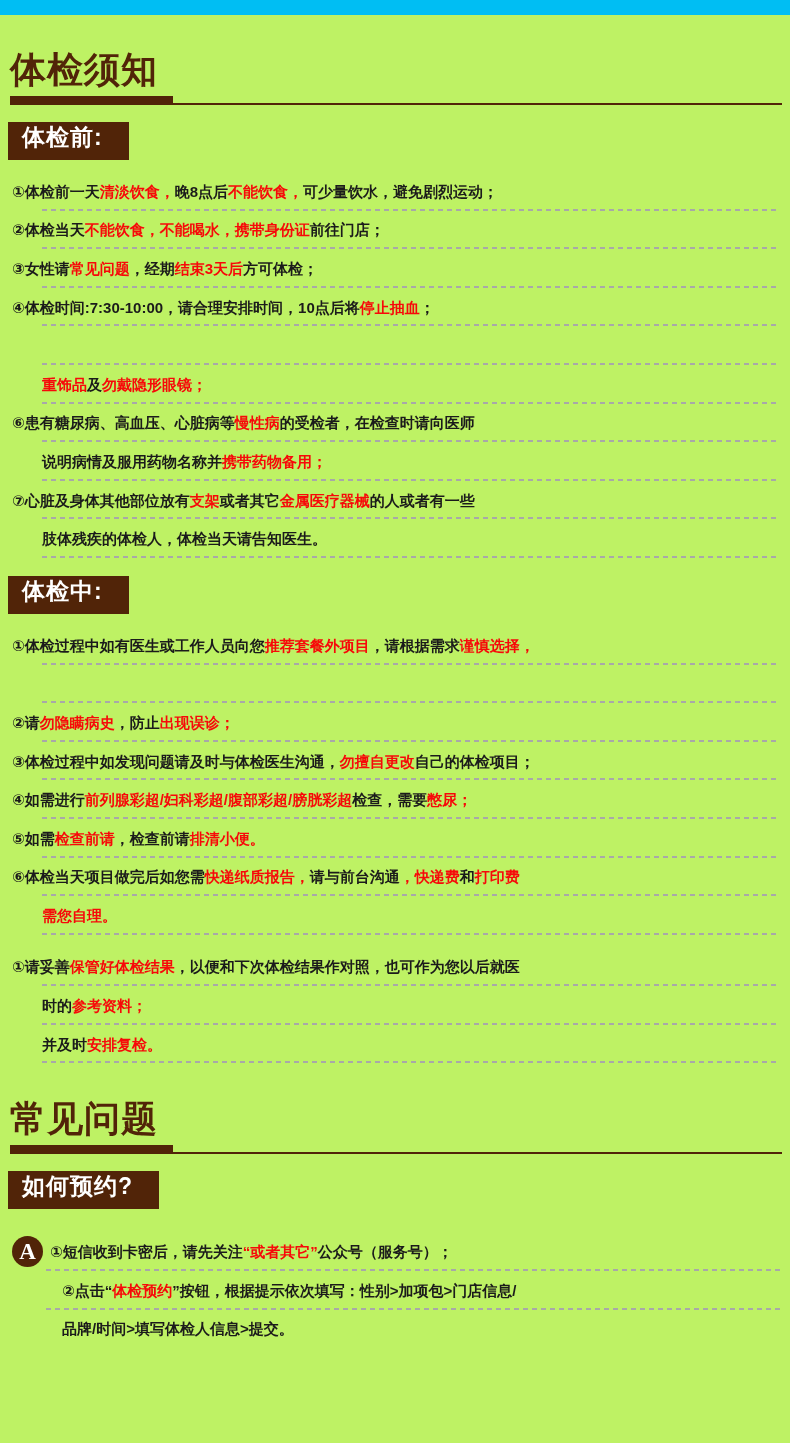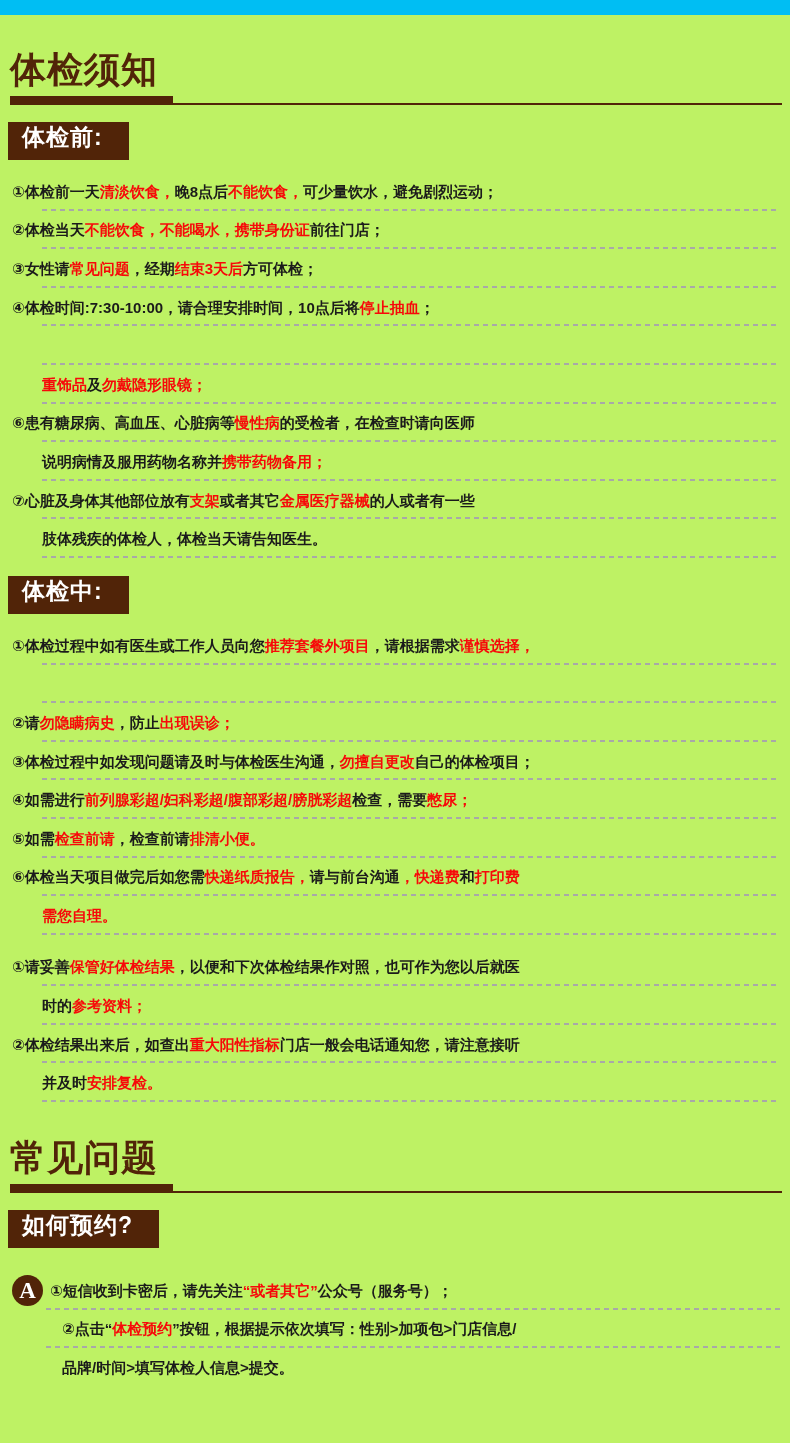--- a/index.html
+++ b/index.html
@@ -139,24 +139,20 @@
         </div>
       </div><div class="lines">
         <div class="line n">
           <span class="txt"><span>①请妥善</span><span style="color: rgb(247, 9, 9);">保管好体检结果</span><span>，以便和下次体检结果作对照，也可作为您以后就医</span></span>
           <i class="dash"></i>
         </div>
         <div class="line c">
           <span class="txt"><span>时的</span><span style="color: rgb(247, 9, 9);">参考资料；</span></span>
           <i class="dash"></i>
         </div>
-        <div class="line n">
-          <span class="txt"><span>②体检结果出来后，如查出</span><span style="color: rgb(247, 9, 9);">重大阳性指标</span><span>门店一般会电话通知您，请注意接听</span></span>
-          <i class="dash"></i>
-        </div>
         <div class="line c">
           <span class="txt"><span>并及时</span><span style="color: rgb(247, 9, 9);">安排复检。</span></span>
           <i class="dash"></i>
         </div>
       </div></div>
 
   <h1 class="doc-title">常见问题</h1>
   <div class="rule">
     <i class="rule-thin"></i>
     <i class="rule-thick"></i>

